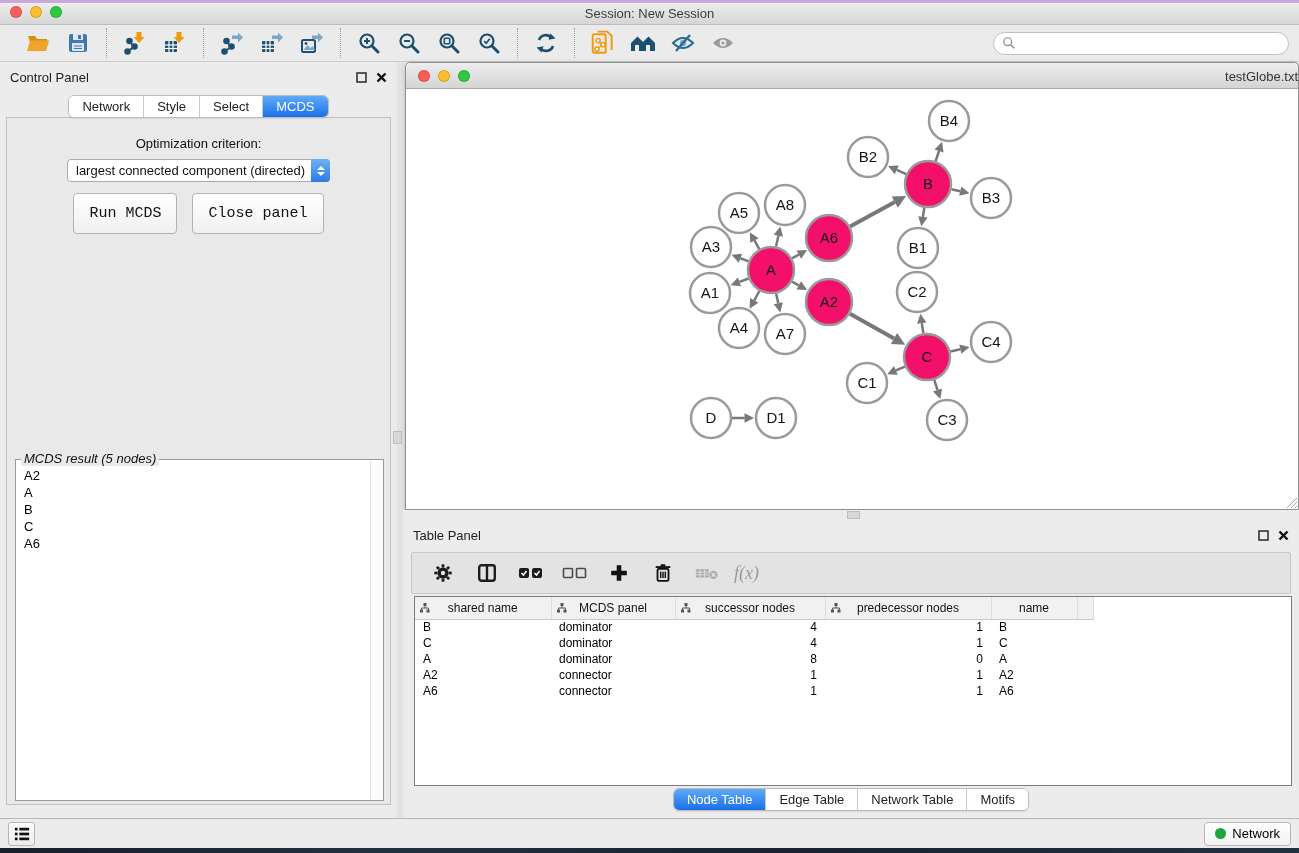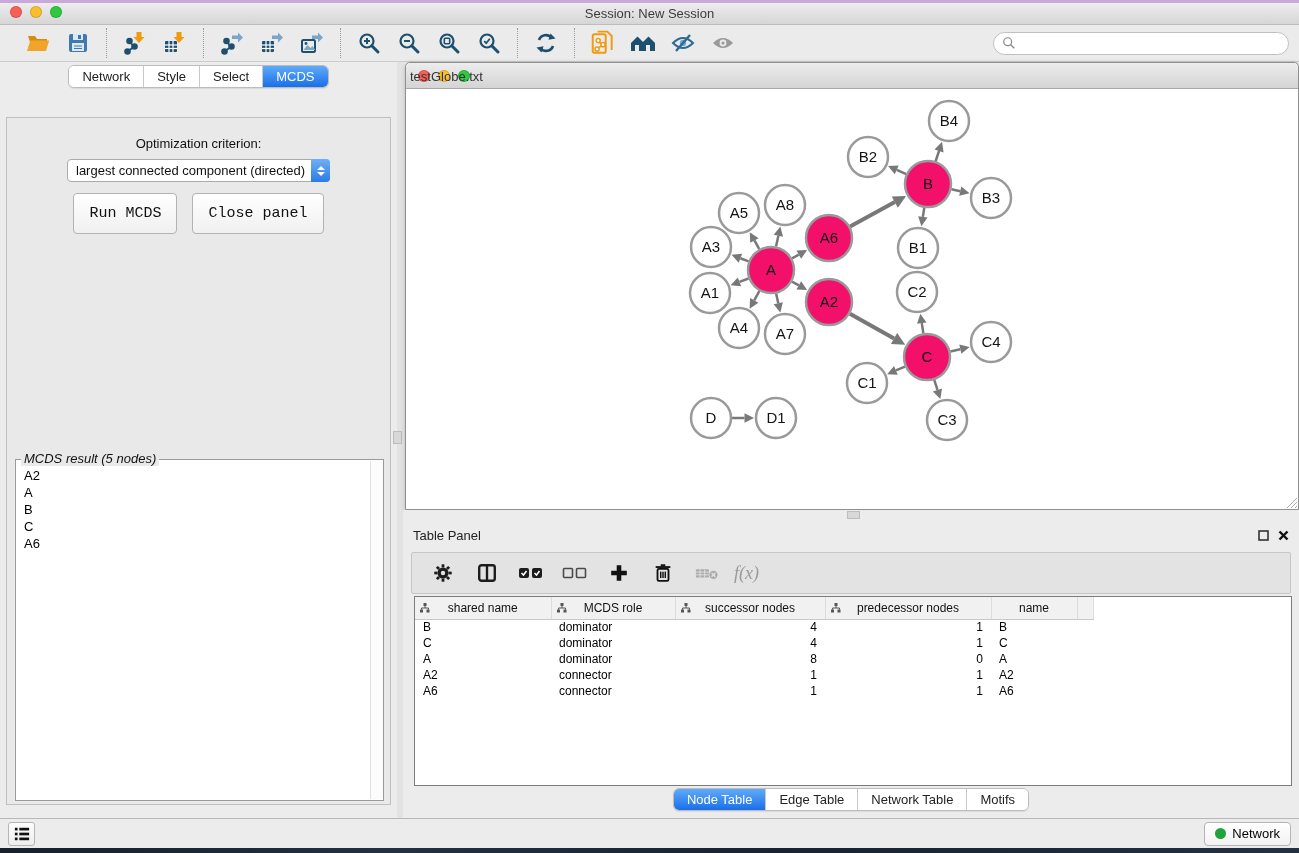--- a/index.html
+++ b/index.html
@@ -62,21 +62,21 @@
   .v-handle { position:absolute; left:-4px; top:369px; width:9px; height:13px; background:#d8d8d8; border:1px solid #bdbdbd; }
   .h-divider { position:absolute; left:403px; top:510px; width:896px; height:10px; background:#ececec; }
   .h-handle { position:absolute; left:444px; top:1px; width:13px; height:8px; background:#d8d8d8; border:1px solid #bdbdbd; }
 
   
   .net-window { position:absolute; left:405px; top:62px; width:894px; height:448px;
     border:1px solid #8f8f8f; border-radius:5px 5px 0 0; background:#fff; box-shadow:0 1px 4px rgba(0,0,0,.25); }
   .net-titlebar { height:26px; background:linear-gradient(#ededed,#d4d4d4); border-bottom:1px solid #a8a8a8;
     border-radius:5px 5px 0 0; position:relative; }
   .net-titlebar .traffic { left:12px; top:7px; }
-  .net-titlebar .title { position:absolute; left:4px; right:0; top:6px; text-align:left; color:#333; }
+  .net-titlebar .title { position:absolute; left:12px; right:0; top:6px; text-align:right; color:#333; }
   .net-canvas { position:relative; width:892px; height:420px; background:#fff; overflow:hidden; }
   .resize-grip { position:absolute; right:1px; bottom:1px; width:13px; height:13px; }
 
   
   .table-panel { position:absolute; left:403px; top:520px; width:896px; height:298px; background:#ececec; }
   .tp-toolbar { margin:2px 8px 0 8px; height:42px; background:#e3e3e3; border:1px solid #c6c6c6; border-radius:2px;
     display:flex; align-items:center; gap:10px; padding-left:14px; }
   .tp-btn { width:34px; height:34px; display:flex; align-items:center; justify-content:center; background:transparent; border:none; cursor:pointer; }
   .fx-label { font-family:"Liberation Serif", serif; font-style:italic; font-size:18px; color:#9a9a9a; }
   .data-table-wrap { position:absolute; left:11px; top:76px; width:878px; height:190px;
@@ -276,20 +276,32 @@
       <svg width="14" height="14" viewBox="0 0 16 16">
         <circle cx="6.5" cy="6.5" r="4.5" fill="none" stroke="#8a8a8a" stroke-width="1.4"></circle>
         <line x1="10" y1="10" x2="14" y2="14" stroke="#8a8a8a" stroke-width="1.6"></line>
       </svg>
       <input placeholder="" style="">
     </div>
   </div>
 </div>
 
 <div class="control-panel">
+  <div class="panel-header">
+    <span class="ph-title">Control Panel</span>
+    <span class="panel-icons">
+      <svg width="11" height="11" viewBox="0 0 11 11">
+        <rect x="1" y="1" width="9" height="9" fill="none" stroke="#333" stroke-width="1.6"></rect>
+      </svg>
+      <svg width="11" height="11" viewBox="0 0 11 11">
+        <line x1="1.5" y1="1.5" x2="9.5" y2="9.5" stroke="#111" stroke-width="2.4"></line>
+          <line x1="9.5" y1="1.5" x2="1.5" y2="9.5" stroke="#111" stroke-width="2.4"></line>
+      </svg>
+    </span>
+  </div>
   <div class="tabs-row">
     <div class="seg">
       <span class="seg-tab">Network</span>
       <span class="seg-tab">Style</span>
       <span class="seg-tab">Select</span>
       <span class="seg-tab active">MCDS</span>
     </div>
   </div>
   <div class="cp-content">
     <div class="opt-label">Optimization criterion:</div>
@@ -575,21 +587,21 @@
               </span>
             </th>
             <th>
               <span class="th-inner">
                 <svg class="th-icon" width="10" height="10" viewBox="0 0 10 10">
                   <rect x="3.5" y="0" width="3" height="3" fill="#555"></rect>
                   <rect x="0" y="6.5" width="3" height="3" fill="#555"></rect>
                   <rect x="6.5" y="6.5" width="3" height="3" fill="#555"></rect>
                   <path d="M5 3 v2 M1.5 6.5 v-1.5 h7 v1.5" stroke="#555" fill="none" stroke-width="1"></path>
                 </svg>
-                <span>MCDS role</span>
+                <span>MCDS panel</span>
               </span>
             </th>
             <th>
               <span class="th-inner">
                 <svg class="th-icon" width="10" height="10" viewBox="0 0 10 10">
                   <rect x="3.5" y="0" width="3" height="3" fill="#555"></rect>
                   <rect x="0" y="6.5" width="3" height="3" fill="#555"></rect>
                   <rect x="6.5" y="6.5" width="3" height="3" fill="#555"></rect>
                   <path d="M5 3 v2 M1.5 6.5 v-1.5 h7 v1.5" stroke="#555" fill="none" stroke-width="1"></path>
                 </svg>

